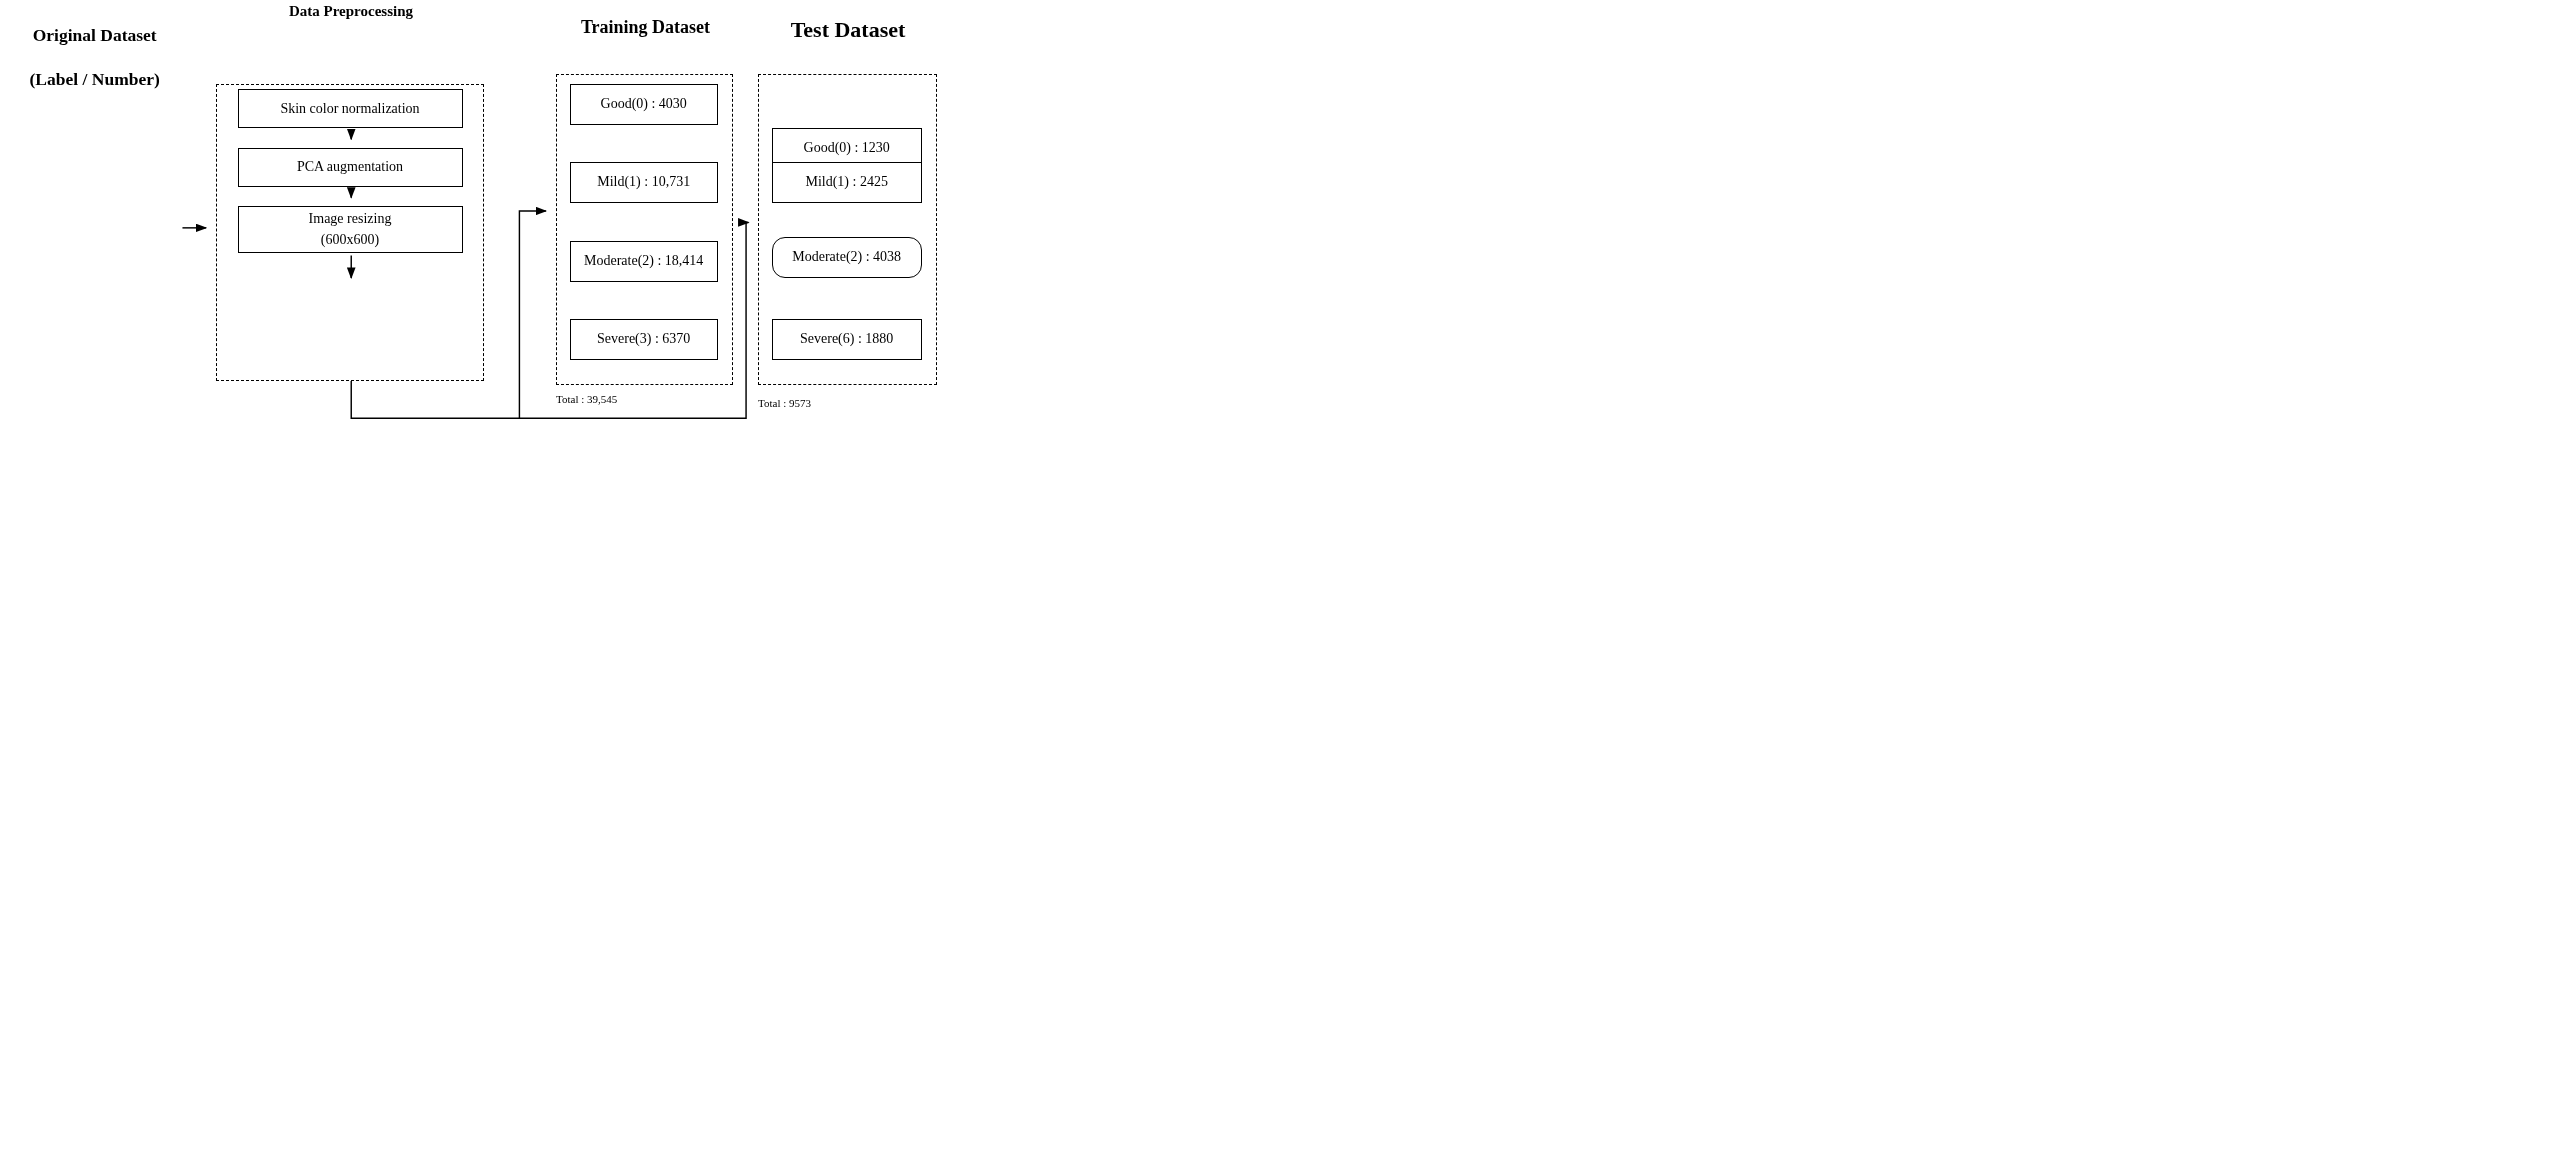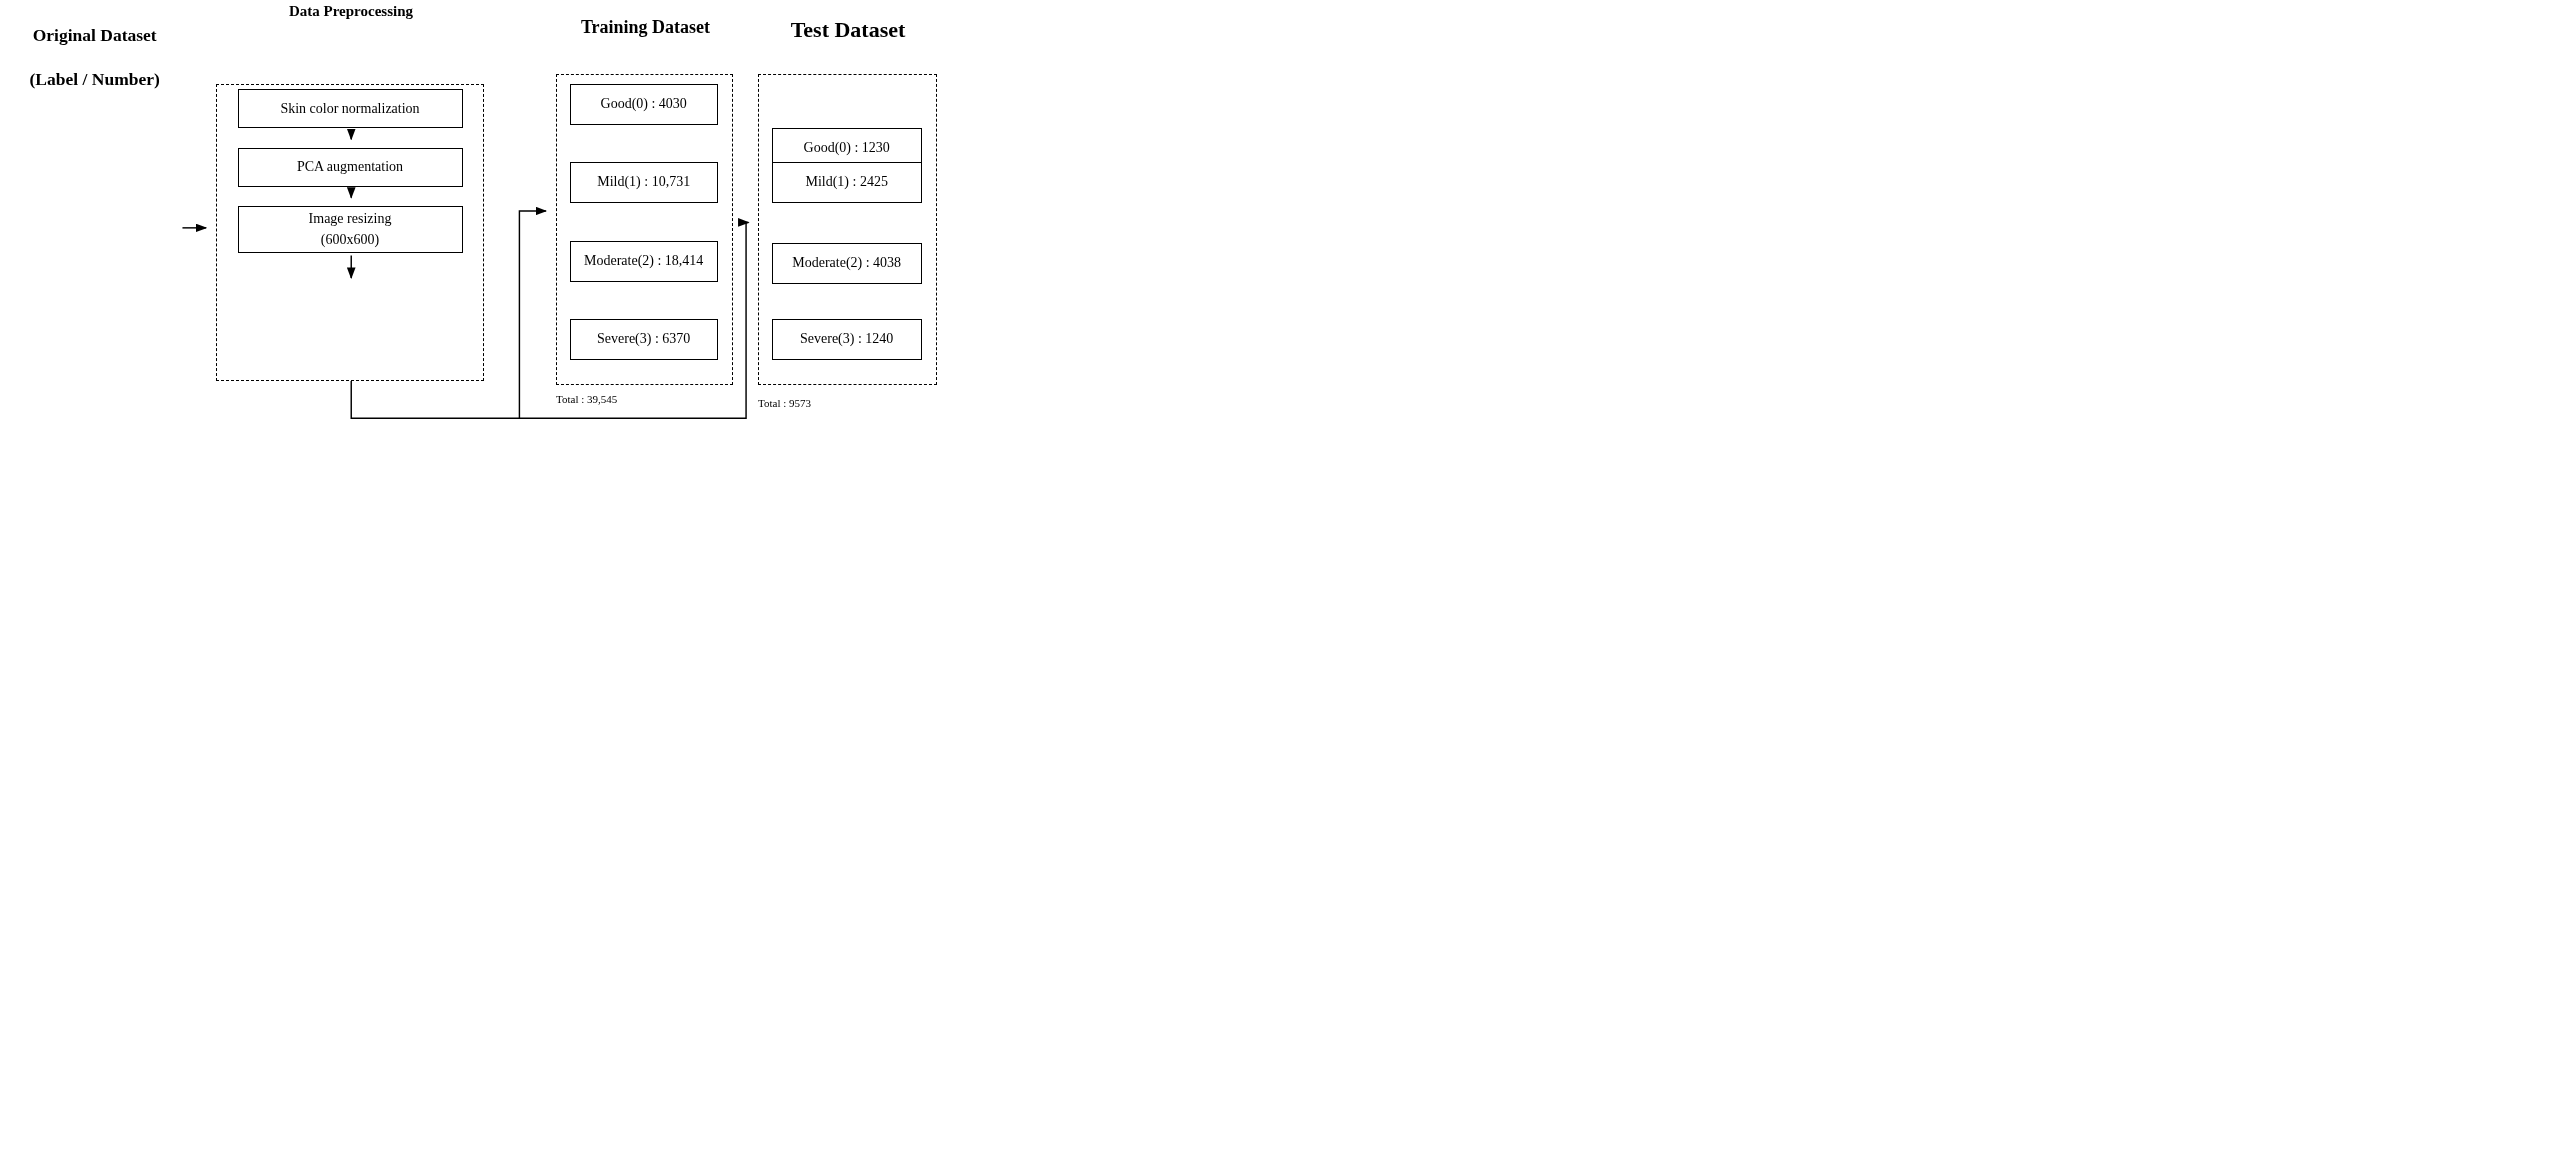--- a/index.html
+++ b/index.html
@@ -64,21 +64,21 @@
   #c-train .box { left: 12.7px; width: 146px; height: 39px; }
   #b-train-0 { top: 9px; }
   #b-train-1 { top: 87px; }
   #b-train-2 { top: 166px; }
   #b-train-3 { top: 244px; }
 
   
   #c-test .box { left: 12.7px; width: 148px; height: 39px; }
   #b-test-0 { top: 9px; margin-top: 44px; }
   #b-test-1 { top: 87px; }
-  #b-test-2 { top: 168px; }
+  #b-test-2 { top: 162px; border-radius: 13px; }
   #b-test-3 { top: 244px; }
 
   .total {
     position: absolute;
     text-align: left;
     font-size: 11px;
   }
   #total-train { left: 556px;  top: 393px; width: 179px; }
   #total-test  { left: 758px; top: 397px; width: 180px; }
 
@@ -121,21 +121,21 @@
     <div class="box" id="b-train-1">Mild(1) : 10,731</div>
     <div class="box" id="b-train-2">Moderate(2) : 18,414</div>
     <div class="box" id="b-train-3">Severe(3) : 6370</div>
   </div>
   <div class="total" id="total-train">Total : 39,545</div>
 
   <div class="dashed" id="c-test">
     <div class="box" id="b-test-0">Good(0) : 1230</div>
     <div class="box" id="b-test-1">Mild(1) : 2425</div>
     <div class="box" id="b-test-2">Moderate(2) : 4038</div>
-    <div class="box" id="b-test-3">Severe(3) : 1240</div>
+    <div class="box" id="b-test-3">Severe(6) : 1880</div>
   </div>
   <div class="total" id="total-test">Total : 9573</div>
 
   <svg class="connectors" viewBox="0 0 1568 715" aria-hidden="true">
     <defs>
       <marker id="ah" markerWidth="8" markerHeight="6" refX="7.2" refY="3" orient="auto" markerUnits="strokeWidth">
         <path d="M0,0 L8,3 L0,6 Z" style="fill:#000000; stroke:none;"></path>
       </marker>
     </defs>
 

